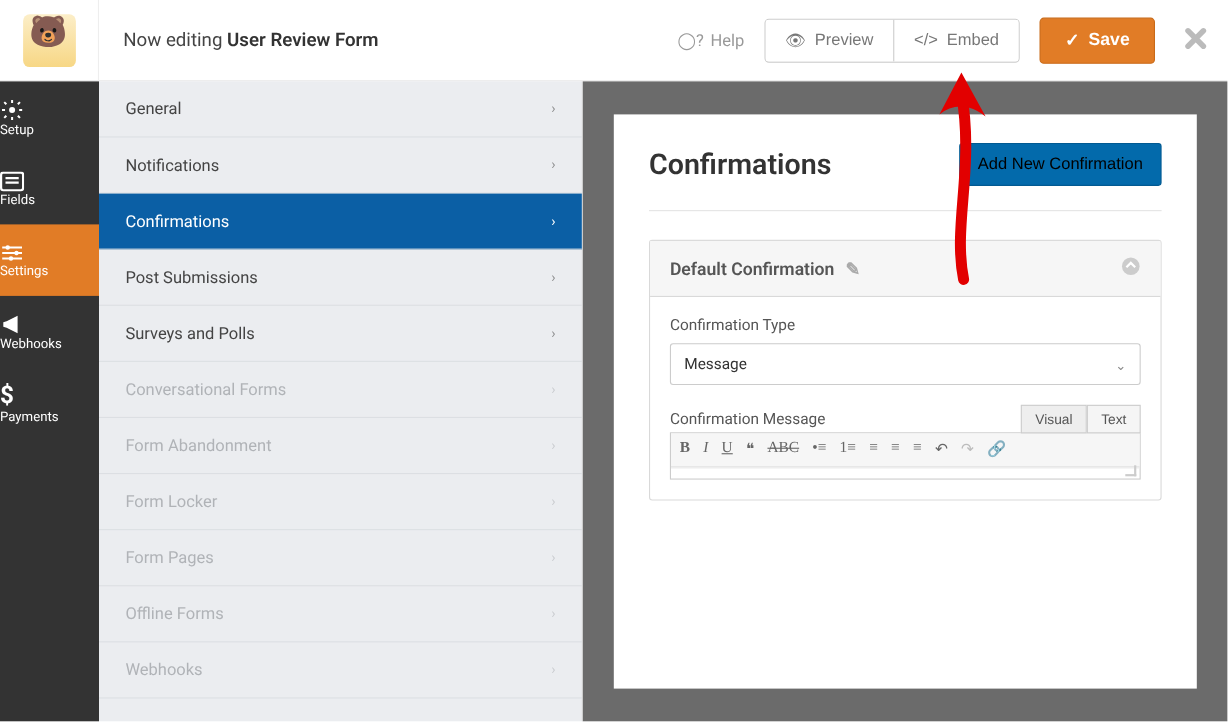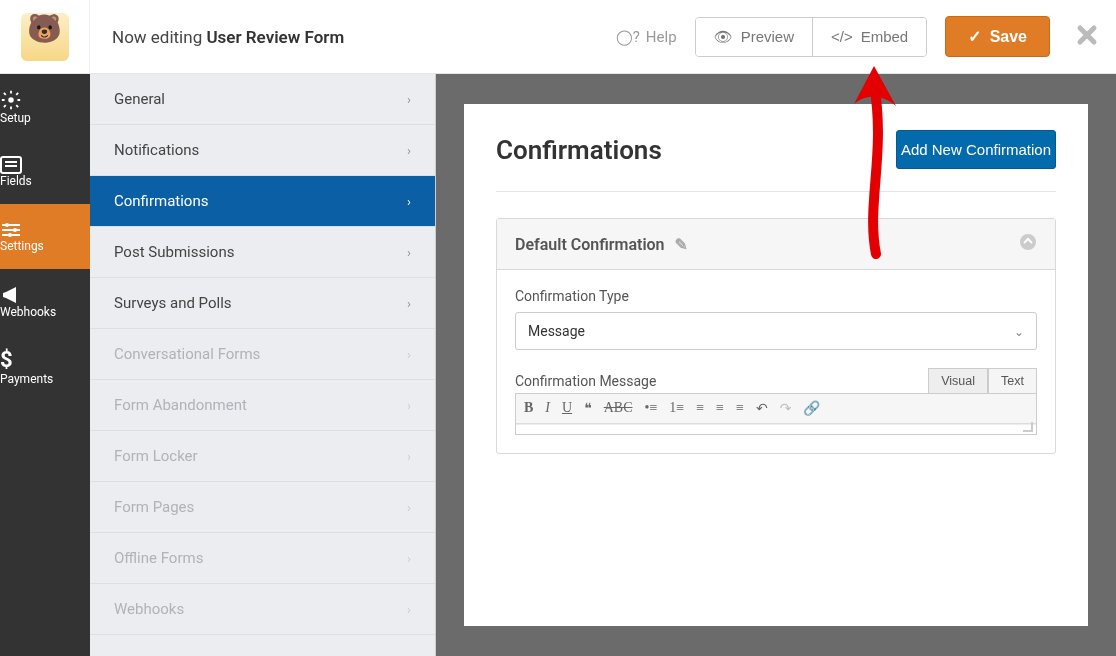--- a/index.html
+++ b/index.html
@@ -118,21 +118,21 @@
     justify-content: center;
     color: #fff;
     font-size: 12px;
     cursor: pointer;
   }
   .rail-item svg, .rail-item .ic { color: #fff; }
   .rail-item.active { background: #e17c26; }
 
   
   .settings-side {
-    width: 346px;
+    width: 440px;
     background: #ebedf0;
     overflow-y: auto;
     border-right: 1px solid #ccc;
   }
   .settings-side ul { list-style: none; }
   .settings-side li {
     padding: 16px 24px;
     font-size: 15px;
     color: #444;
     border-bottom: 1px solid #dcdfe3;
@@ -172,23 +172,23 @@
     padding-bottom: 22px;
     margin-bottom: 26px;
   }
   .card-head h1 {
     font-size: 26px;
     font-weight: 600;
     color: #333;
   }
   .primary-btn {
     background: #036aab;
-    color: #ffffff;
+    color: #000000;
     border: 1px solid #025a92;
-    padding: 10px 4px;
+    padding: 10px 16px;
     font-size: 15px;
     border-radius: 3px;
     cursor: pointer;
   }
 
   
   .conf-panel { border: 1px solid #d9d9d9; border-radius: 3px; }
   .conf-panel-head {
     background: #f6f6f6;
     padding: 14px 18px;

